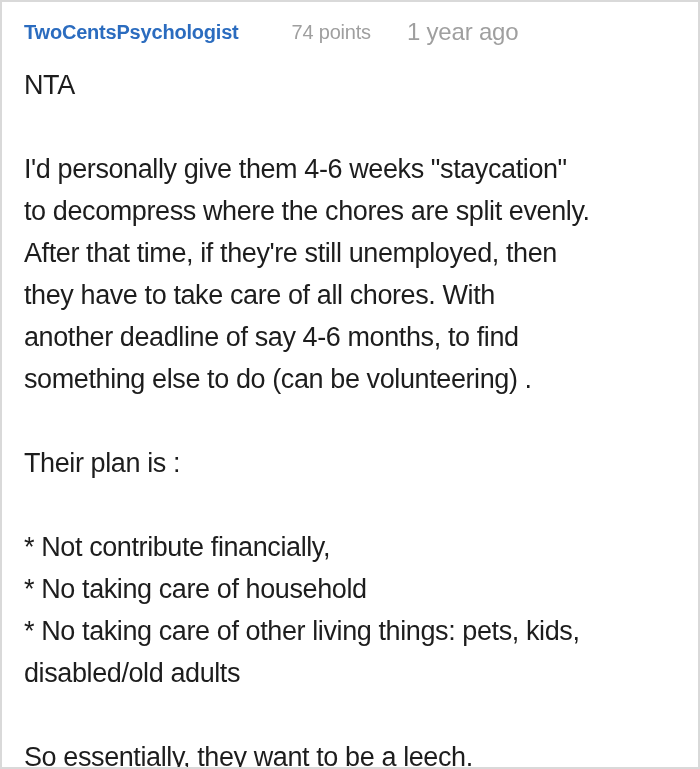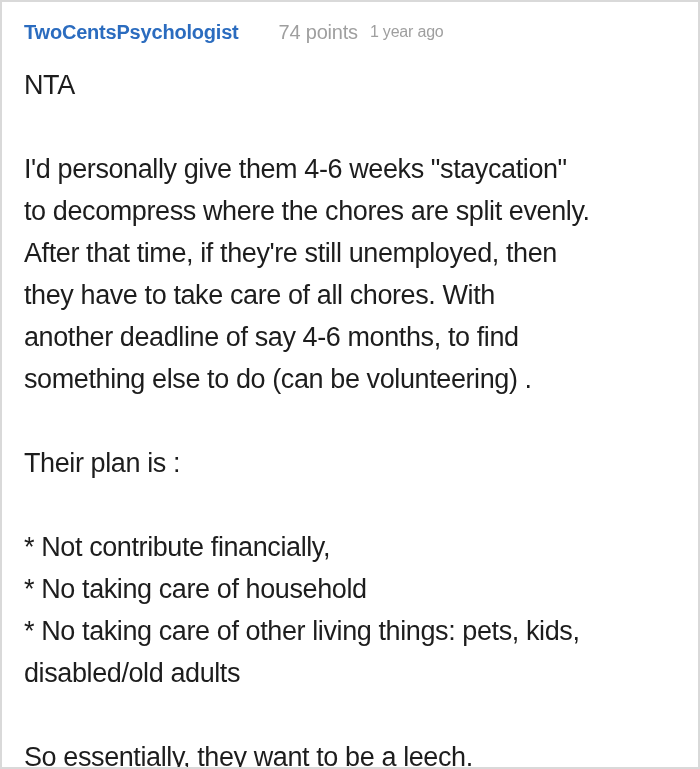--- a/index.html
+++ b/index.html
@@ -20,39 +20,40 @@
     background: var(--c-bg);
     border: 2px solid var(--c-border);
     padding: 18px 22px 0 22px;
     overflow: hidden;
   }
   .comment-header {
     display: flex;
     align-items: center;
     line-height: 24px;
     white-space: nowrap;
+    gap: 13px;
   }
   .comment-author {
     font-size: 20px;
     font-weight: bold;
     color: var(--c-username);
     text-decoration: none;
     cursor: pointer;
     letter-spacing: -0.2px;
   }
   .comment-points {
     font-size: 20px;
     color: var(--c-meta);
     margin-left: 40px;
     letter-spacing: -0.2px;
   }
   .comment-age {
-    font-size: 16px;
+    font-size: 24px;
     color: var(--c-meta);
-    margin-left: 12px;
+    margin-left: 23px;
     letter-spacing: -0.2px;
   }
   .comment-body {
     margin-top: 20px;
     font-size: 27px;
     line-height: 42px;
     color: var(--c-body);
     letter-spacing: -0.4px;
     white-space: pre-line;
     overflow: hidden;

